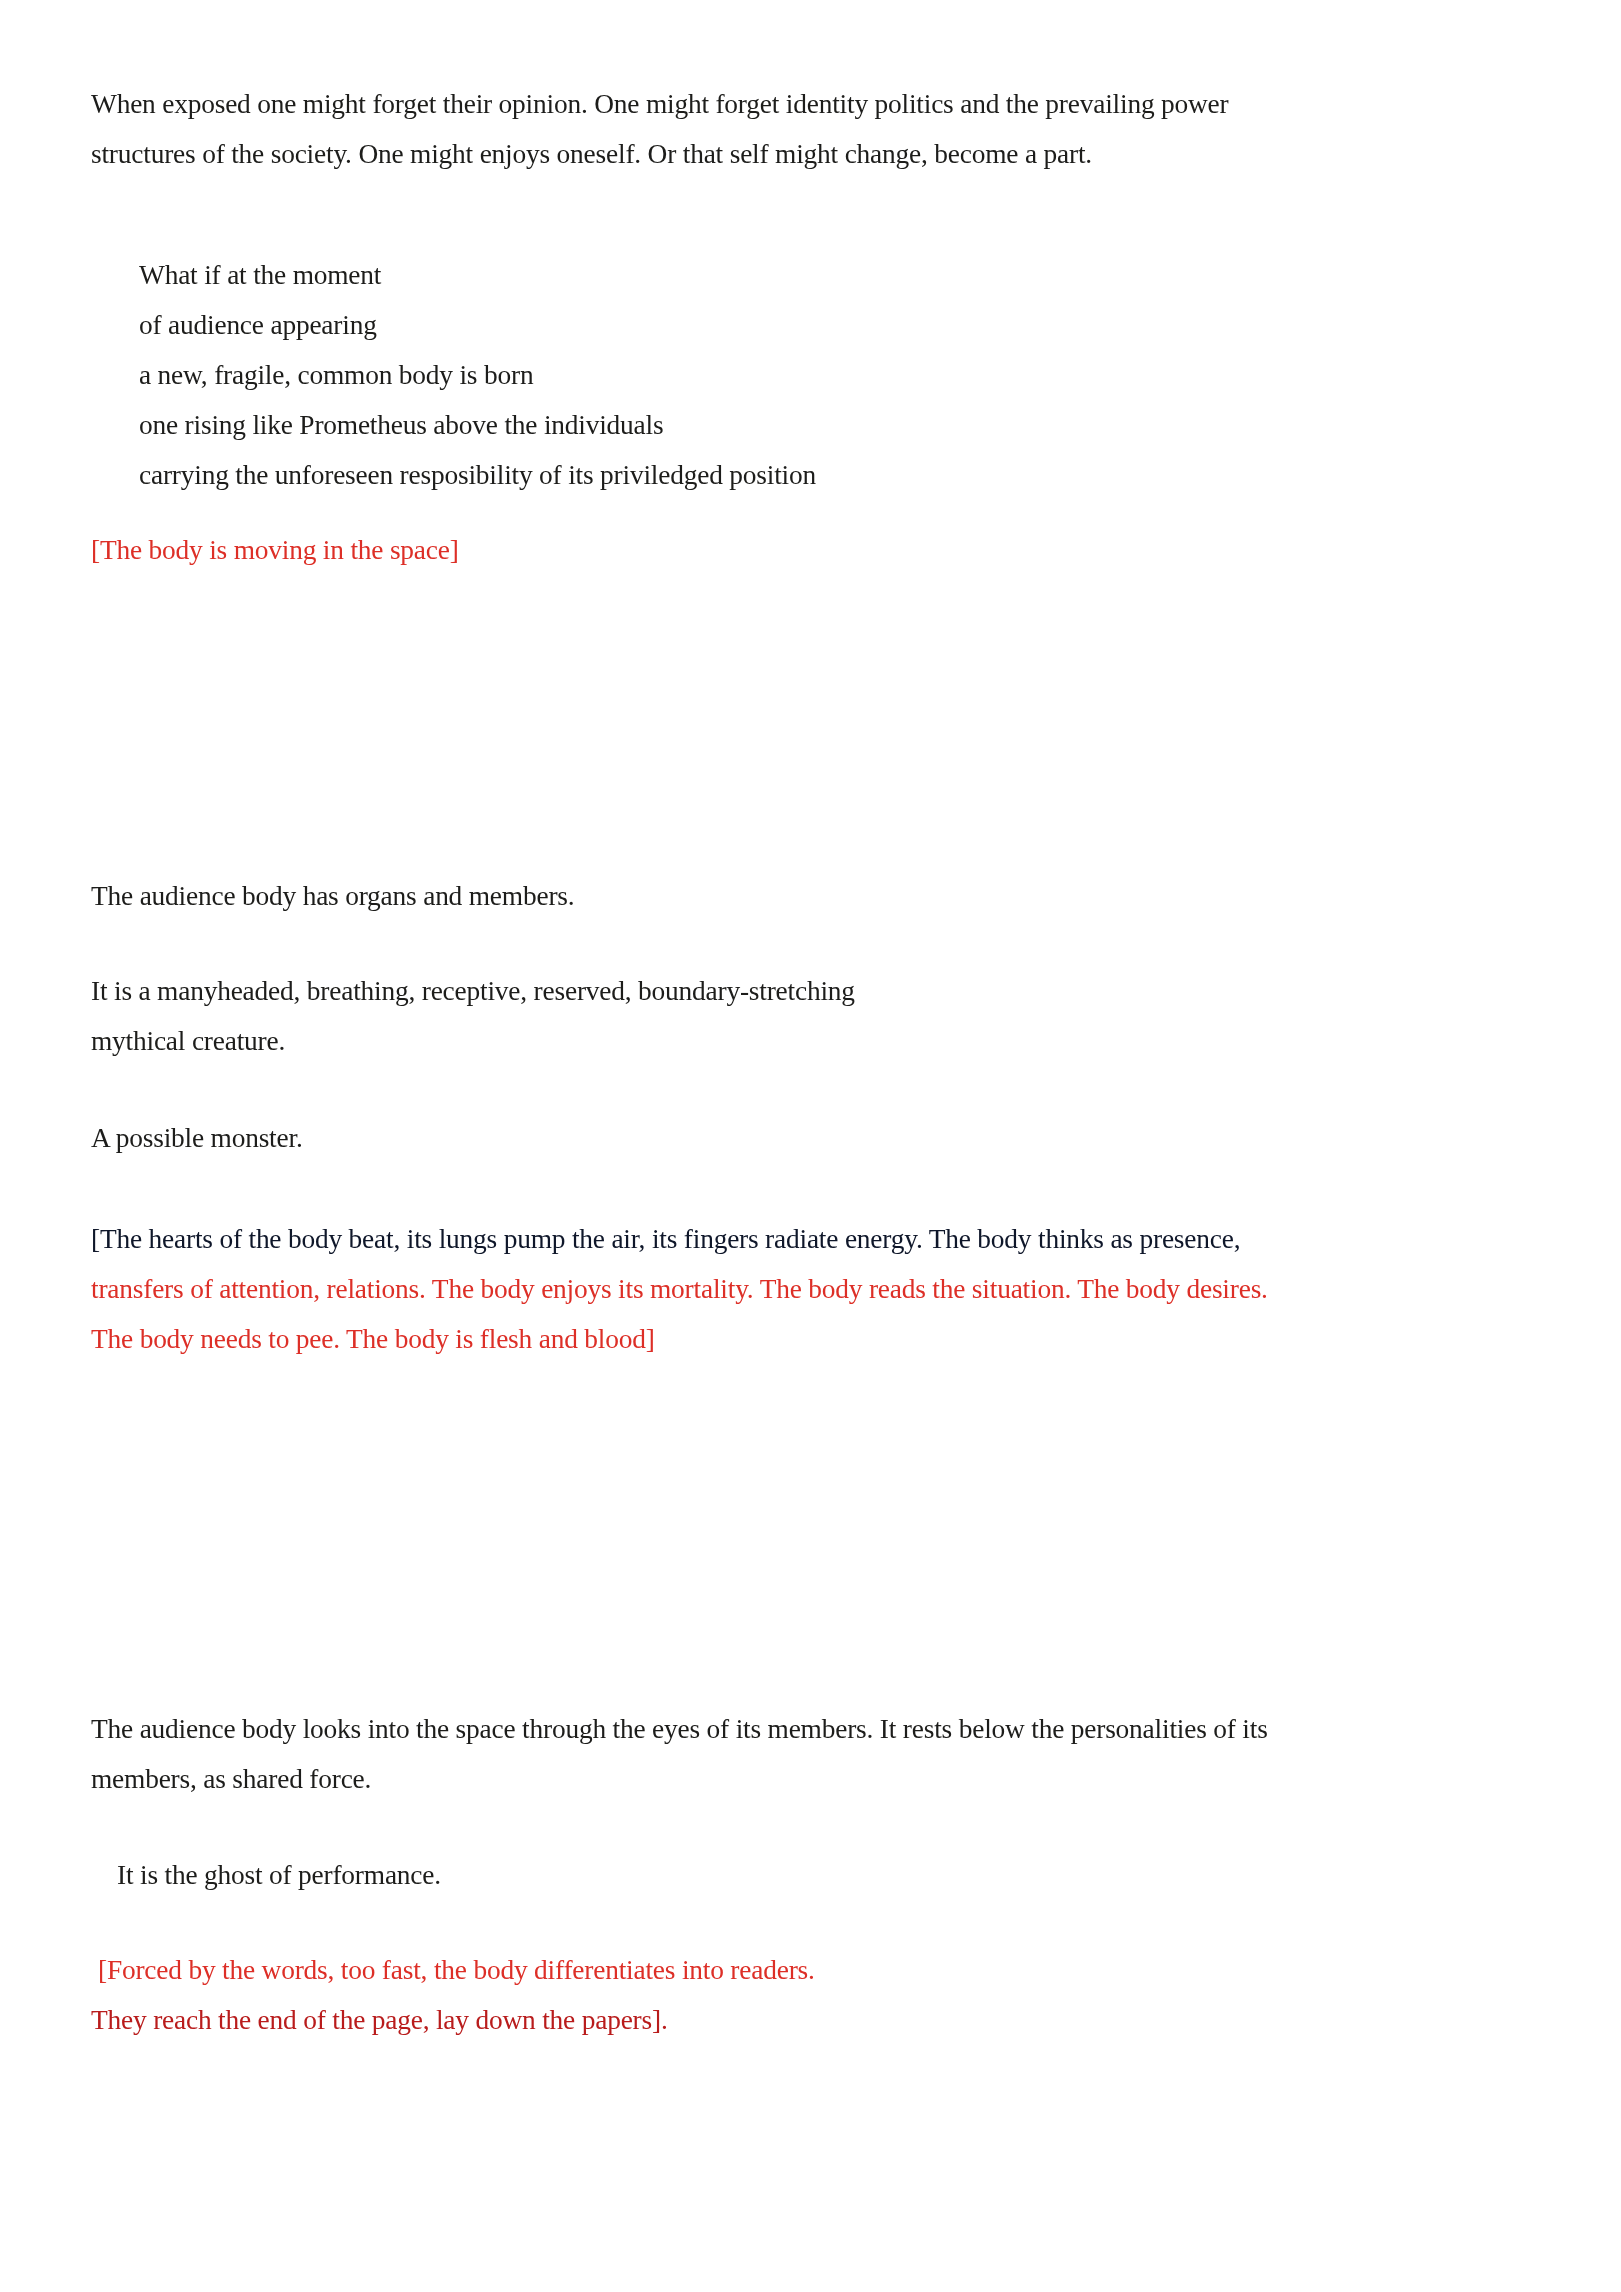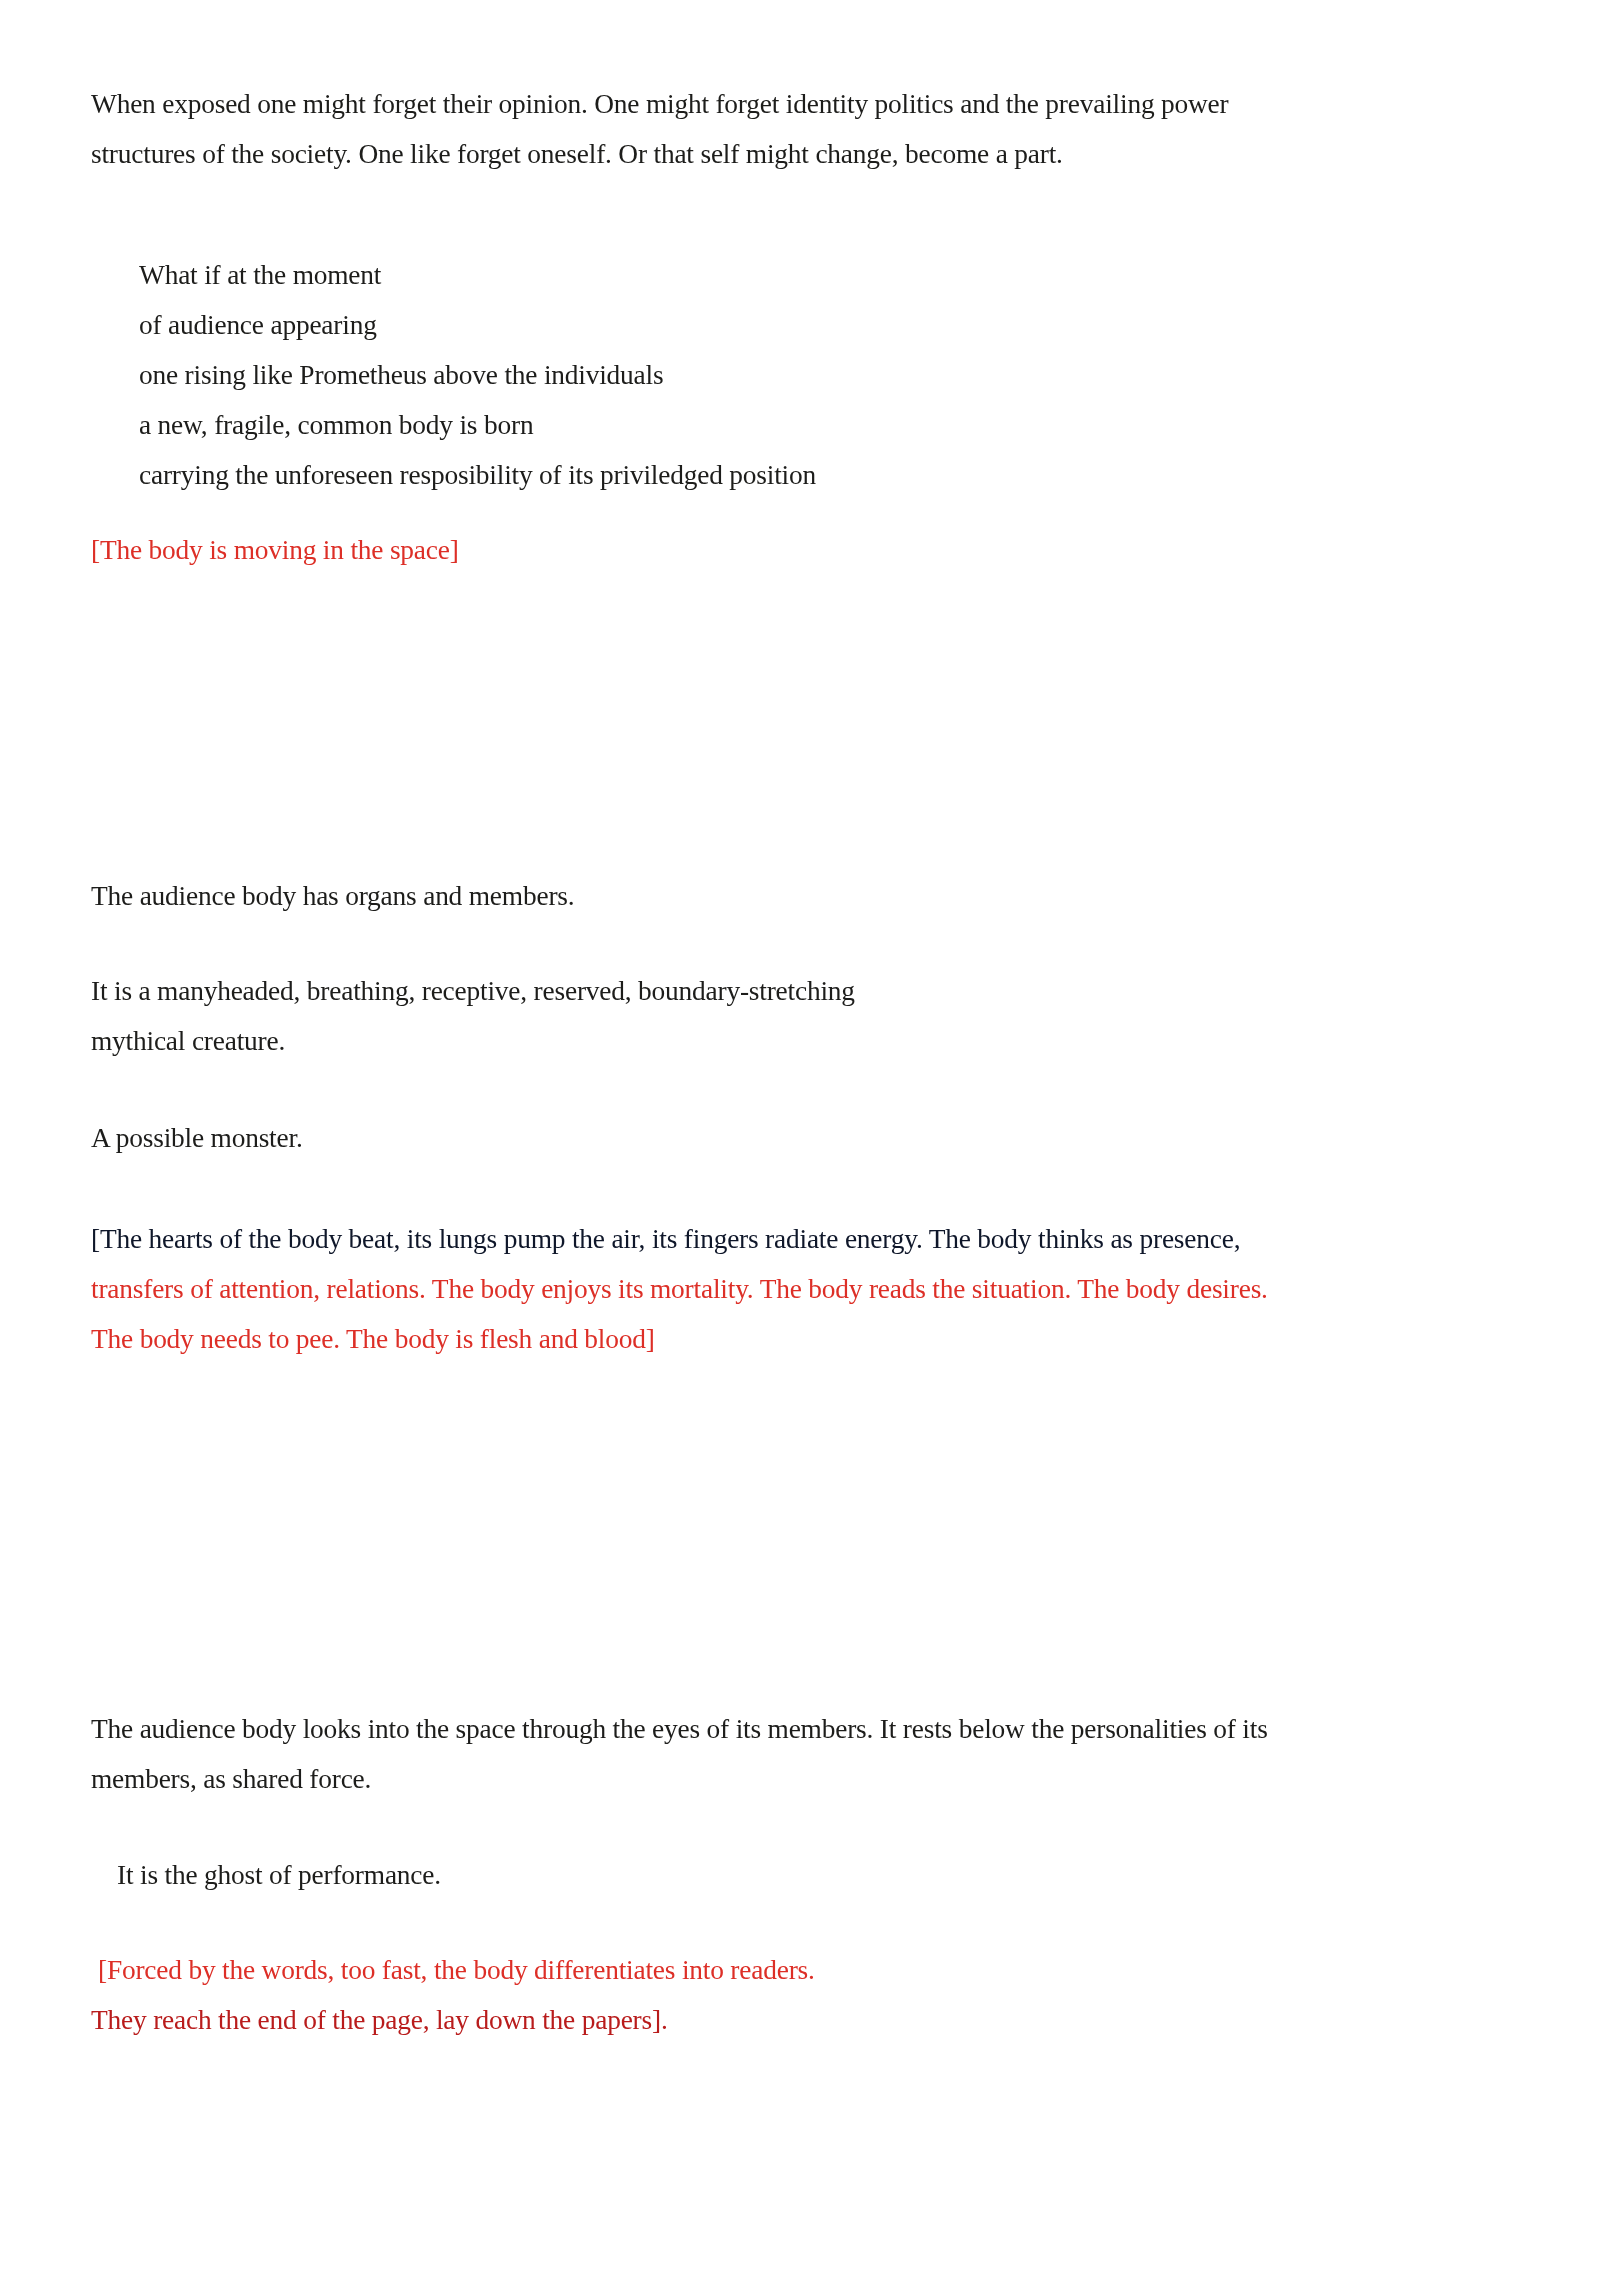--- a/index.html
+++ b/index.html
@@ -39,28 +39,28 @@
   .pos-stage2   { top: 1214px; }
   .pos-looks    { top: 1704px; }
   .pos-ghost    { top: 1850px; margin-left: 26px; }
   .pos-stage3   { top: 1945px; }
 </style>
 </head>
 <body style="background: rgb(255, 255, 255); color: rgb(29, 29, 27);">
 
 <div class="block pos-intro">
   <div class="line">When exposed one might forget their opinion. One might forget identity politics and the prevailing power</div>
-  <div class="line">structures of the society. One like forget oneself. Or that self might change, become a part.</div>
+  <div class="line">structures of the society. One might enjoys oneself. Or that self might change, become a part.</div>
 </div>
 
 <div class="block pos-poem">
   <div class="line">What if at the moment</div>
   <div class="line">of audience appearing</div>
+  <div class="line">a new, fragile, common body is born</div>
   <div class="line">one rising like Prometheus above the individuals</div>
-  <div class="line">a new, fragile, common body is born</div>
   <div class="line">carrying the unforeseen resposibility of its priviledged position</div>
 </div>
 
 <div class="block red pos-stage1">
   <div class="line" style="color: rgb(221, 47, 39);">[The body is moving in the space]</div>
 </div>
 
 <div class="block pos-organs">
   <div class="line">The audience body has organs and members.</div>
 </div>

